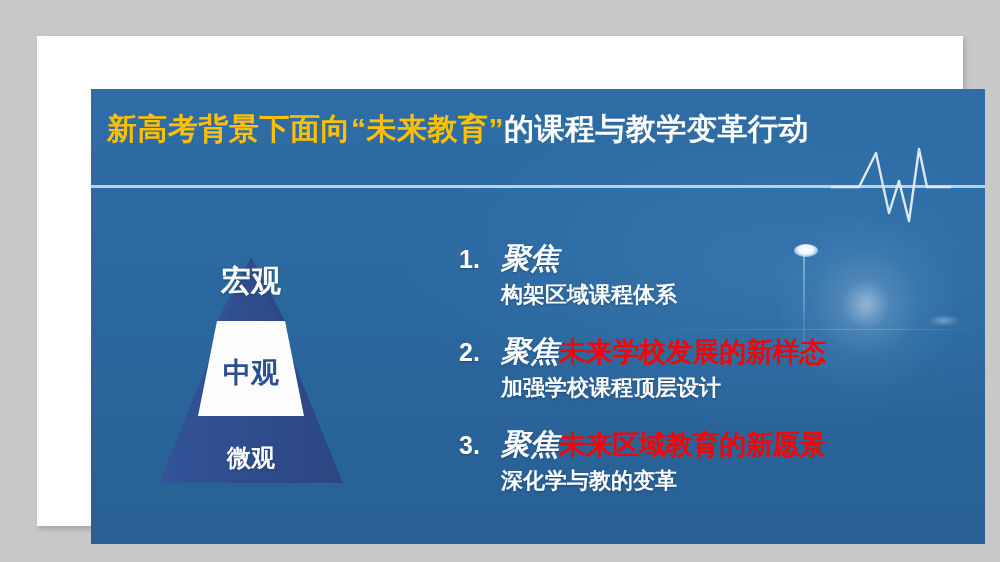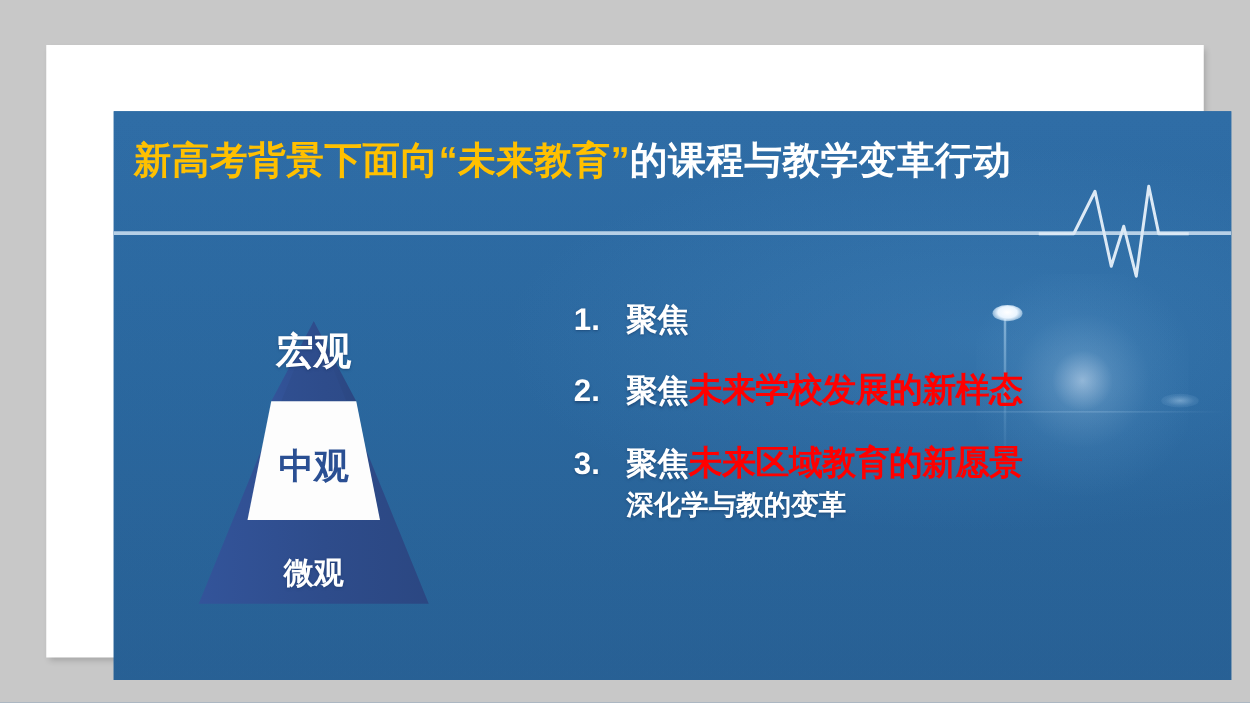--- a/index.html
+++ b/index.html
@@ -177,24 +177,25 @@
   }
   .num {
     width: 42px;
     flex: 0 0 42px;
     font-size: 25px;
     font-weight: bold;
     color: #ffffff;
     text-shadow: 0 1px 2px rgba(18,48,90,0.5);
   }
   .lead {
-    font-size: 25px;
+    font-size: 29px;
     font-weight: bold;
     color: #ffffff;
     text-shadow: 0 1px 2px rgba(18,48,90,0.5);
+    font-style: italic;
   }
   .hot {
     font-size: 27px;
     font-weight: bold;
     color: #ff0000;
     letter-spacing: -0.3px;
   }
   .item-line2 {
     margin-left: 42px;
     margin-top: 1px;
@@ -253,28 +254,30 @@
         <div class="pyr-label lab-bot">微观</div>
       </div>
 
       <div class="list">
 
         <div class="item">
           <div class="item-line1">
             <span class="num">1.</span>
             <span class="lead">聚焦</span>
           </div>
+          <div class="item-line2">构架区域课程体系</div>
         </div>
 
         <div class="item">
           <div class="item-line1">
             <span class="num">2.</span>
             <span class="lead">聚焦</span>
             <span class="hot">未来学校发展的新样态</span>
           </div>
+          <div class="item-line2">加强学校课程顶层设计</div>
         </div>
 
         <div class="item">
           <div class="item-line1">
             <span class="num">3.</span>
             <span class="lead">聚焦</span>
             <span class="hot">未来区域教育的新愿景</span>
           </div>
           <div class="item-line2">深化学与教的变革</div>
         </div>

